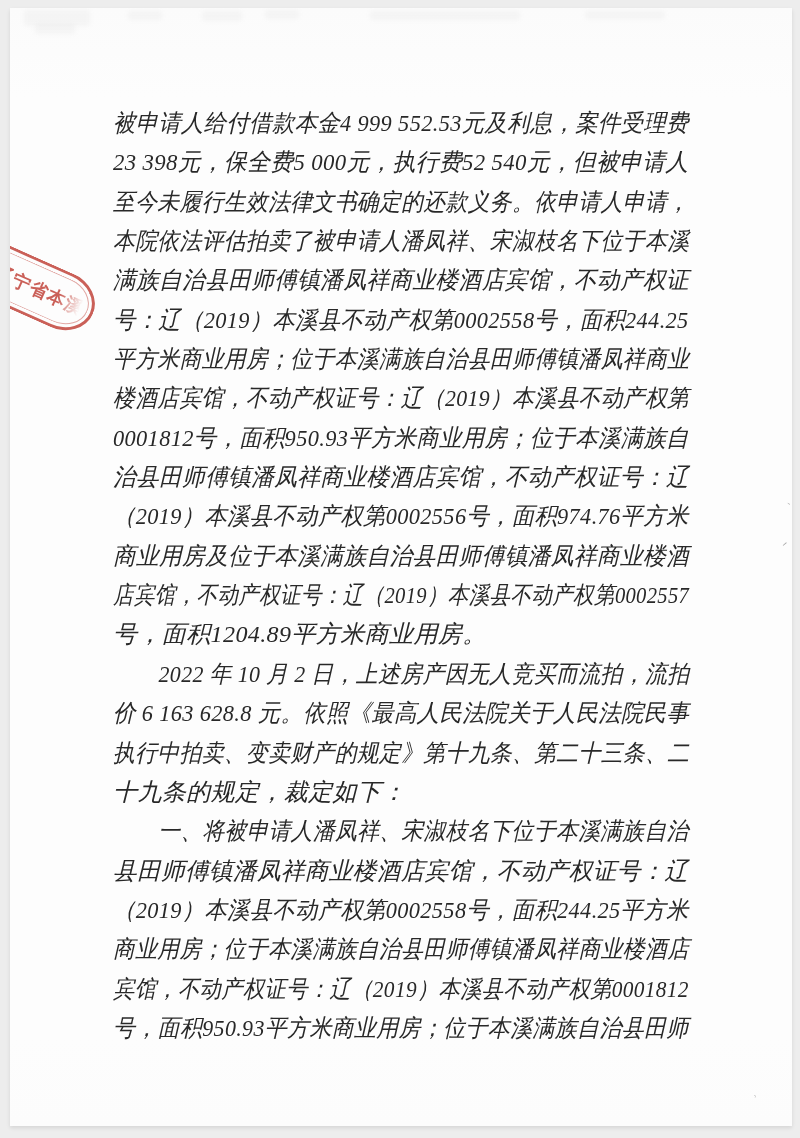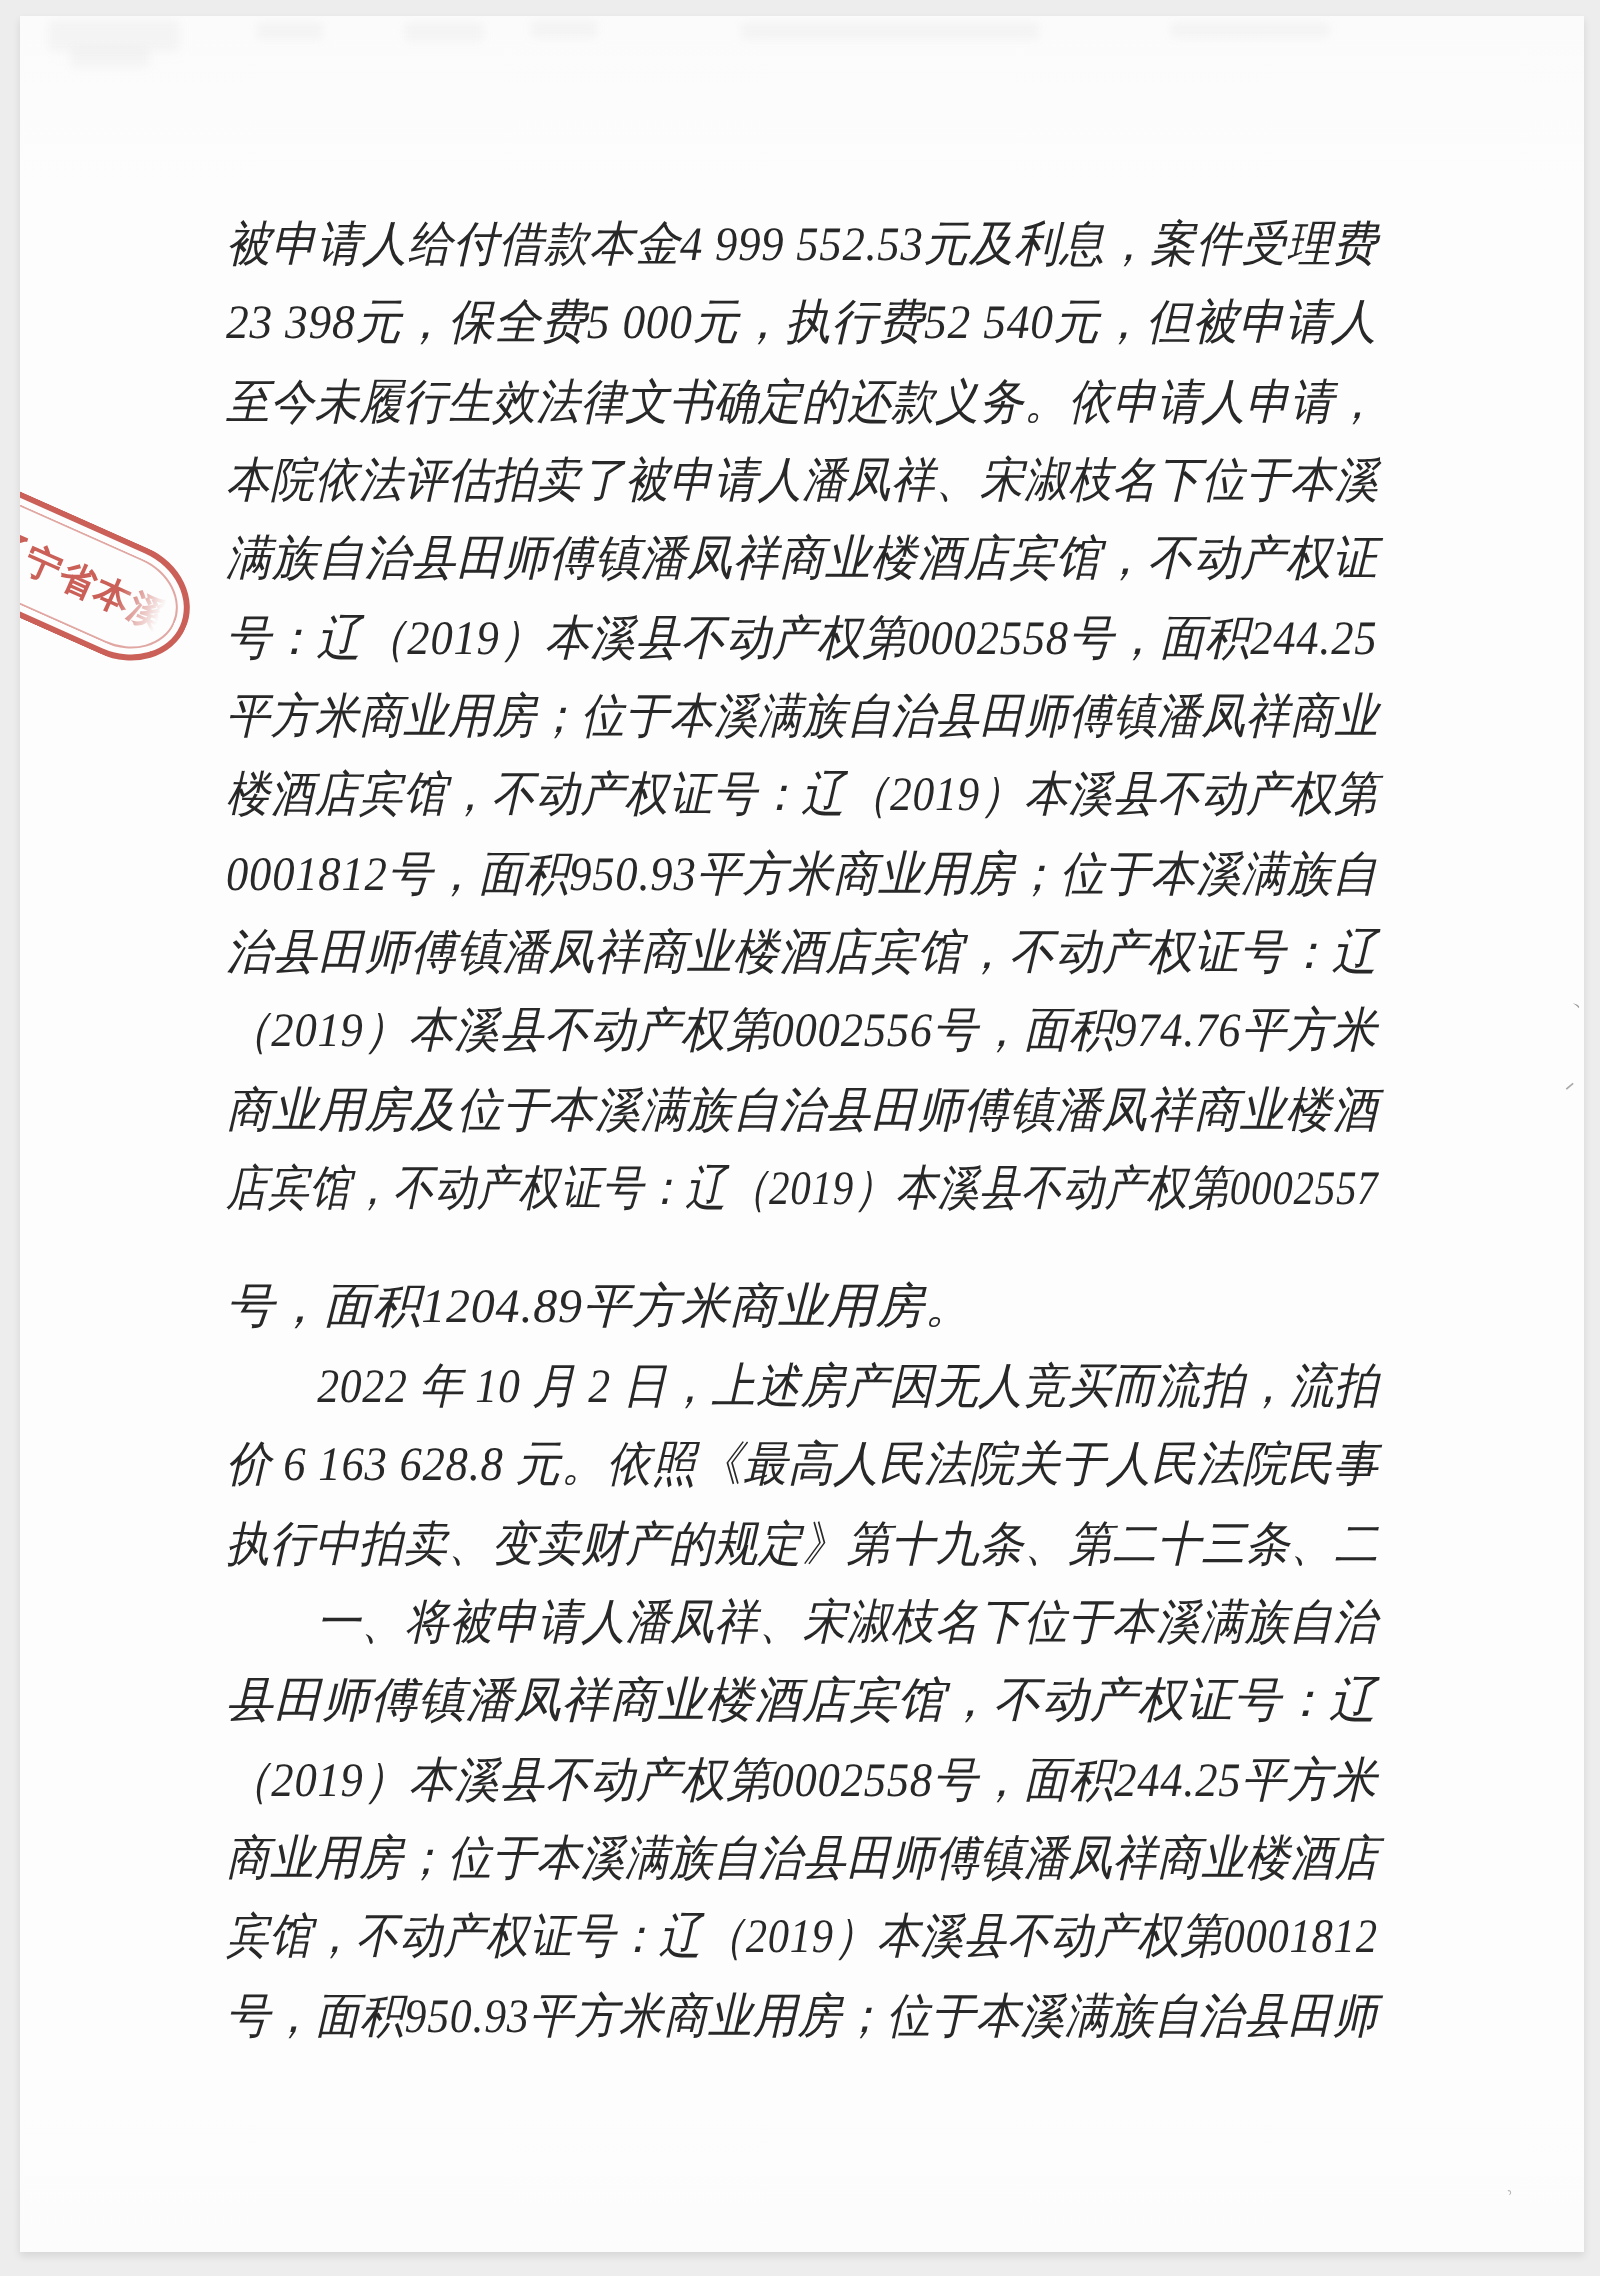--- a/index.html
+++ b/index.html
@@ -43,21 +43,21 @@
     line-height: 39.35px;
     font-size: 24px;
     color: #282828;
     letter-spacing: 0.4px;
     text-align: justify;
     text-align-last: justify;
     white-space: normal;
     overflow: visible;
     transform-origin: left center;
   }
-  .line.end { text-align-last: left; margin-top: 20px; }
+  .line.end { text-align-last: left; }
   .line.indent { padding-left: 50px; }
 
   
   .stamp {
     position: absolute;
     left: -78px; top: 243px;
     width: 168px; height: 58px;
     transform: rotate(24deg);
     transform-origin: center;
     opacity: 0.85;
@@ -125,20 +125,21 @@
         <div class="line" style="white-space: nowrap; transform: scaleX(0.907087);">楼酒店宾馆，不动产权证号：辽（2019）本溪县不动产权第</div>
         <div class="line" style="white-space: nowrap; transform: scaleX(0.930533);">0001812号，面积950.93平方米商业用房；位于本溪满族自</div>
         <div class="line" style="white-space: nowrap; transform: scaleX(0.944262);">治县田师傅镇潘凤祥商业楼酒店宾馆，不动产权证号：辽</div>
         <div class="line" style="white-space: nowrap; transform: scaleX(0.929032);">（2019）本溪县不动产权第0002556号，面积974.76平方米</div>
         <div class="line" style="white-space: nowrap; transform: scaleX(0.944262);">商业用房及位于本溪满族自治县田师傅镇潘凤祥商业楼酒</div>
         <div class="line" style="white-space: nowrap; transform: scaleX(0.855869);">店宾馆，不动产权证号：辽（2019）本溪县不动产权第0002557</div>
         <div class="line end" style="white-space: normal;">号，面积1204.89平方米商业用房。</div>
         <div class="line indent" style="white-space: nowrap; transform: scaleX(0.911392);">2022 年 10 月 2 日，上述房产因无人竞买而流拍，流拍</div>
         <div class="line" style="white-space: nowrap; transform: scaleX(0.930533);">价 6 163 628.8 元。依照《最高人民法院关于人民法院民事</div>
         <div class="line" style="white-space: nowrap; transform: scaleX(0.908517);">执行中拍卖、变卖财产的规定》第十九条、第二十三条、二</div>
+        <div class="line end" style="white-space: normal;">十九条的规定，裁定如下：</div>
         <div class="line indent" style="white-space: nowrap; transform: scaleX(0.90566);">一、将被申请人潘凤祥、宋淑枝名下位于本溪满族自治</div>
         <div class="line" style="white-space: nowrap; transform: scaleX(0.982935);">县田师傅镇潘凤祥商业楼酒店宾馆，不动产权证号：辽</div>
         <div class="line" style="white-space: nowrap; transform: scaleX(0.929032);">（2019）本溪县不动产权第0002558号，面积244.25平方米</div>
         <div class="line" style="white-space: nowrap; transform: scaleX(0.908517);">商业用房；位于本溪满族自治县田师傅镇潘凤祥商业楼酒店</div>
         <div class="line" style="white-space: nowrap; transform: scaleX(0.887519);">宾馆，不动产权证号：辽（2019）本溪县不动产权第0001812</div>
         <div class="line" style="white-space: nowrap; transform: scaleX(0.914286);">号，面积950.93平方米商业用房；位于本溪满族自治县田师</div>
       </div>
 
     <span class="speck sp1">﹅</span>
     <span class="speck sp2">ᐟ</span>

